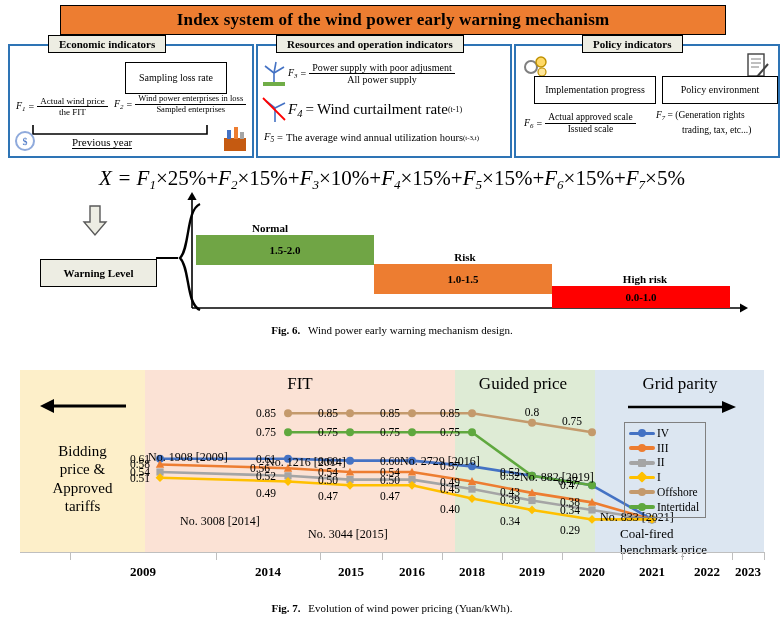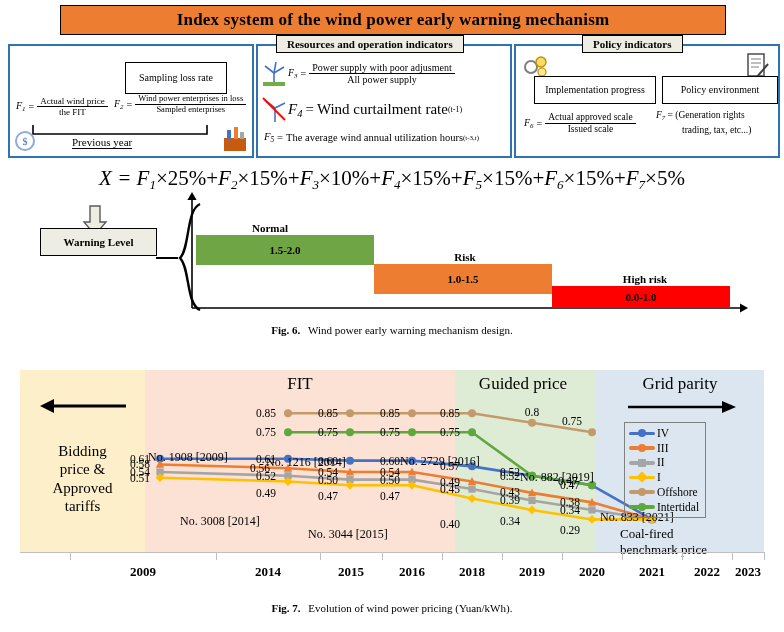--- a/index.html
+++ b/index.html
@@ -27,21 +27,21 @@
   .frac .den{padding:0 3px;display:block;}
   .fvar{font-style:italic;font-family:"Liberation Serif",serif;}
   .sub{font-size:.7em;vertical-align:-.28em;}
   .eqline{position:absolute;display:flex;align-items:center;font-size:10px;white-space:nowrap;}
 
   .formula{position:absolute;left:42px;top:166px;width:700px;text-align:center;
     font-size:21px;font-style:italic;font-family:"Liberation Serif",serif;white-space:nowrap;}
   .formula .sub{font-size:.62em;vertical-align:-.3em;font-style:italic;}
   .formula .op{font-style:normal;}
 
-  .warnbox{position:absolute;left:40px;top:228px;width:115px;height:26px;background:#EDEDE3;
+  .warnbox{position:absolute;left:40px;top:259px;width:115px;height:26px;background:#EDEDE3;
     border:1.2px solid #000;display:flex;align-items:center;justify-content:center;
     font-weight:bold;font-size:11px;}
   .downarrow{position:absolute;left:82px;top:205px;width:26px;height:32px;}
   .bar{position:absolute;display:flex;align-items:center;justify-content:center;
     font-weight:bold;font-size:11px;color:#000;}
   .barlab{position:absolute;font-weight:bold;font-size:11px;text-align:center;}
   .fig-cap{position:absolute;width:784px;text-align:center;font-size:11px;}
   .fig-cap b{font-weight:bold;}
 
   
@@ -64,20 +64,21 @@
   svg{overflow:visible;}
 </style>
 </head>
 <body>
 
 <div id="fig6">
 
   <div class="main-title">Index system of the wind power early warning mechanism</div>
 
   <div class="panel" id="panelA" style="left:8px;width:242px;">
+    <div class="panel-cap" style="left:38px;">Economic indicators</div>
 
     <div class="subbox" style="left:115px;top:16px;width:90px;height:26px;">
       <span>Sampling loss rate</span>
     </div>
 
     <div class="eqline" style="left:6px;top:50px;">
       <span class="fvar"><span>F</span><span class="sub">1</span></span>
       <span style="margin:0 3px;">=</span>
       <span class="frac">
         <span class="num" style="font-size:9px;">Actual wind price</span>
@@ -339,21 +340,21 @@
         <div class="dlabel" style="left: 246px; top: 105.821px;">0.52</div>
         <div class="dlabel" style="left: 308px; top: 109.612px;">0.50</div>
         <div class="dlabel" style="left: 370px; top: 109.612px;">0.50</div>
         <div class="dlabel" style="left: 430px; top: 119.09px;">0.45</div>
         <div class="dlabel" style="left: 490px; top: 130.463px;">0.39</div>
         <div class="dlabel" style="left: 550px; top: 139.94px;">0.34</div>
         <div class="dlabel" style="left: 120px; top: 107.716px;">0.51</div>
         <div class="dlabel" style="left: 246px; top: 122.507px;">0.49</div>
         <div class="dlabel" style="left: 308px; top: 126.299px;">0.47</div>
         <div class="dlabel" style="left: 370px; top: 126.299px;">0.47</div>
-        <div class="dlabel" style="left: 430px; top: 154px;">0.40</div>
+        <div class="dlabel" style="left: 430px; top: 139px;">0.40</div>
         <div class="dlabel" style="left: 490px; top: 150.94px;">0.34</div>
         <div class="dlabel" style="left: 550px; top: 160.418px;">0.29</div>
         <div class="dlabel" style="left: 246px; top: 43.2687px;">0.85</div>
         <div class="dlabel" style="left: 308px; top: 43.2687px;">0.85</div>
         <div class="dlabel" style="left: 370px; top: 43.2687px;">0.85</div>
         <div class="dlabel" style="left: 430px; top: 43.2687px;">0.85</div>
         <div class="dlabel" style="left: 492px; top: 41.7463px; padding-left: 40px;">0.8</div>
         <div class="dlabel" style="left: 552px; top: 51.2239px;">0.75</div>
         <div class="dlabel" style="left: 246px; top: 62.2239px;">0.75</div>
         <div class="dlabel" style="left: 308px; top: 62.2239px;">0.75</div>

